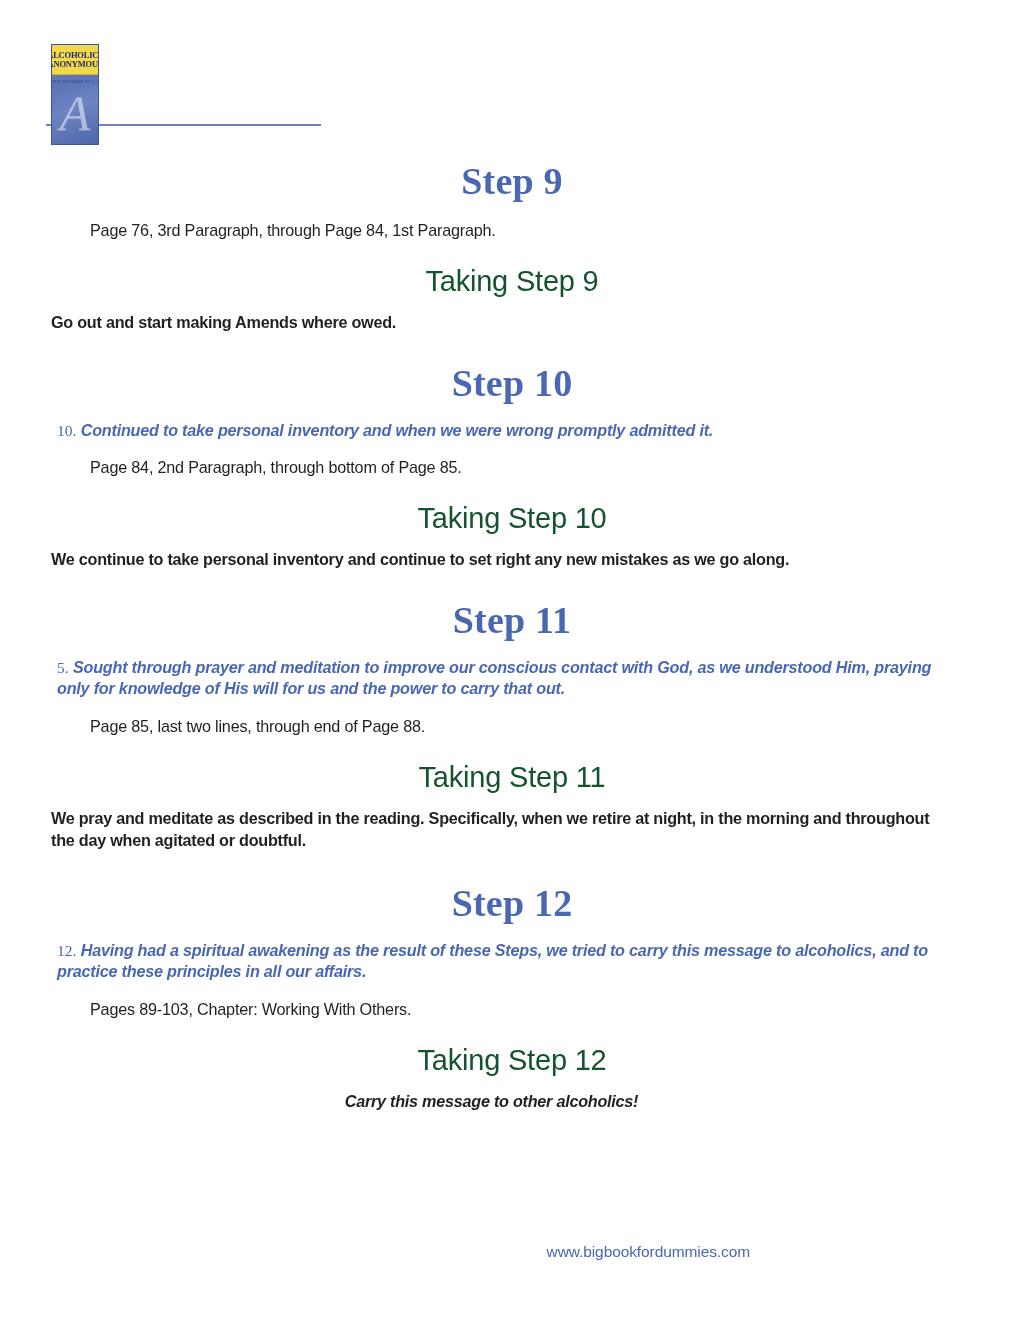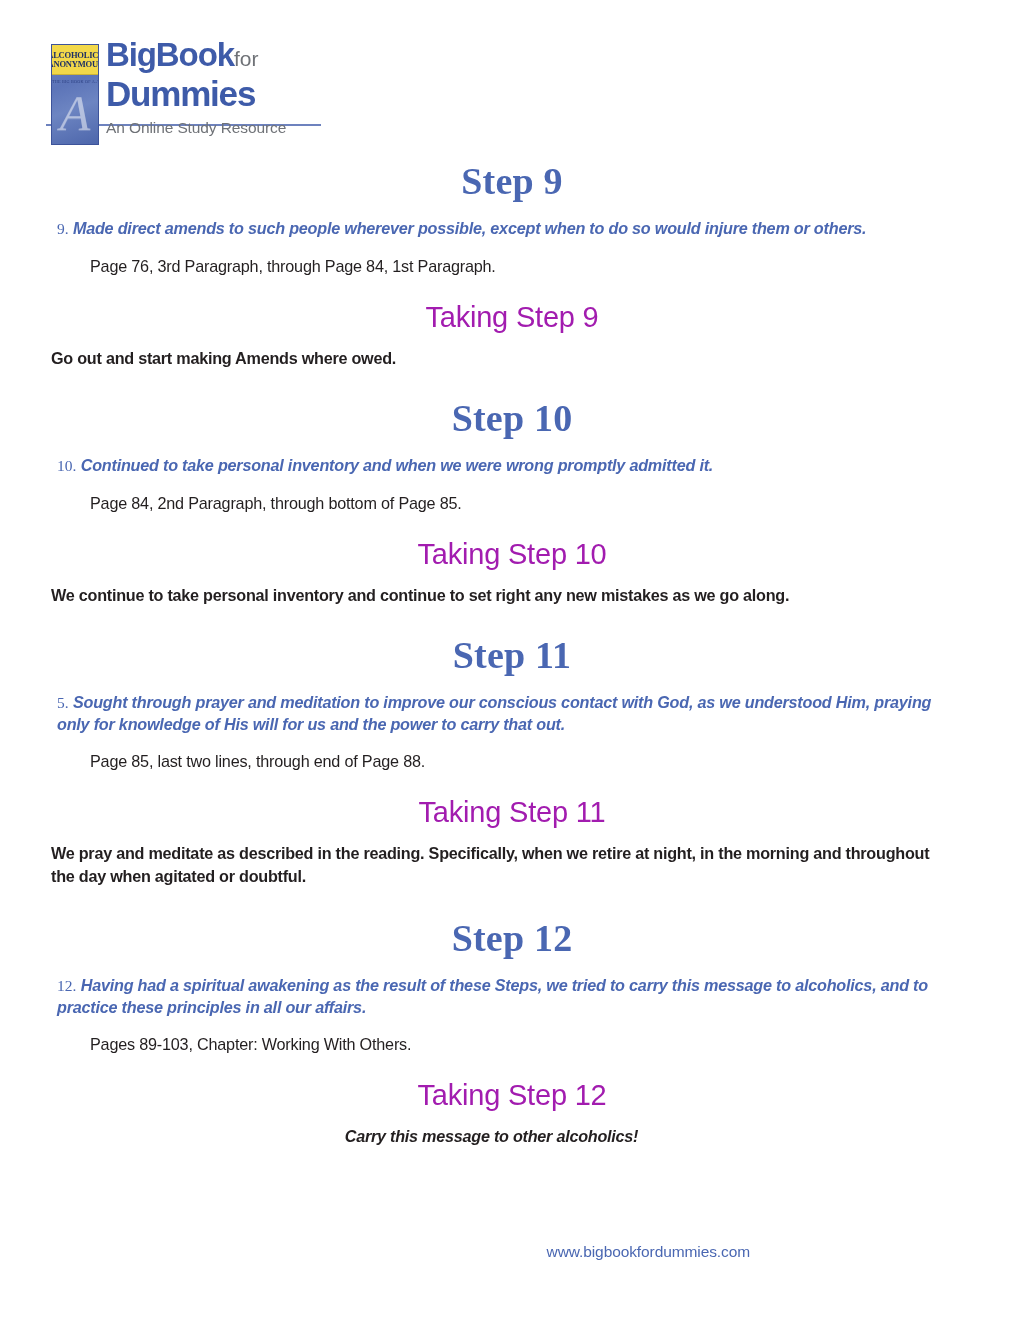--- a/index.html
+++ b/index.html
@@ -193,21 +193,21 @@
     color: #231f20;
     font-weight: normal;
     letter-spacing: -0.2px;
   }
   .taking-title {
     text-align: center;
     margin-top: 22px;
     font-size: 29px;
     line-height: 36px;
     font-weight: normal;
-    color: #a21caf;
+    color: #14532d;
     letter-spacing: -0.2px;
   }
   .taking-body {
     margin: 12px 92px 0 51px;
     font-size: 16.2px;
     line-height: 22.5px;
     font-weight: bold;
     color: #231f20;
     letter-spacing: -0.25px;
   }
@@ -246,34 +246,28 @@
 
       <div class="book-cover">
         <div class="book-band">
           <span>ALCOHOLICS</span>
           <span>ANONYMOUS</span>
         </div>
         <div class="book-sub">THE BIG BOOK OF A.A.</div>
         <div class="book-mono">A</div>
       </div>
 
-      <div class="wordmark">
-        <div class="wm-line1"><span>BigBook</span><span class="wm-for">for</span></div>
-        <div class="wm-line2">Dummies</div>
-        <div class="wm-line3">An Online Study Resource</div>
-      </div>
     </div>
 
   </div>
 
   <div class="content">
 
     <div class="step-block sp9">
       <div class="step-title">Step 9</div>
-      <div class="step-statement"><span class="num">9.</span> <span>Made direct amends to such people wherever possible, except when to do so would injure them or others.</span></div>
       <div class="page-ref">Page 76, 3rd Paragraph, through Page 84, 1st Paragraph.</div>
       <div class="taking-title">Taking Step 9</div>
       <div class="taking-body">Go out and start making Amends where owed.</div>
     </div>
 
     <div class="step-block sp10">
       <div class="step-title">Step 10</div>
       <div class="step-statement"><span class="num">10.</span> <span>Continued to take personal inventory and when we were wrong promptly admitted it.</span></div>
       <div class="page-ref">Page 84, 2nd Paragraph, through bottom of Page 85.</div>
       <div class="taking-title">Taking Step 10</div>

